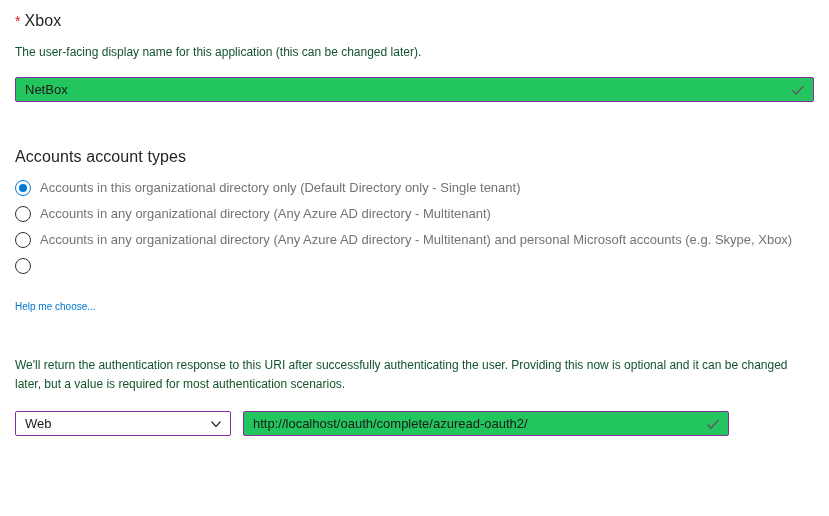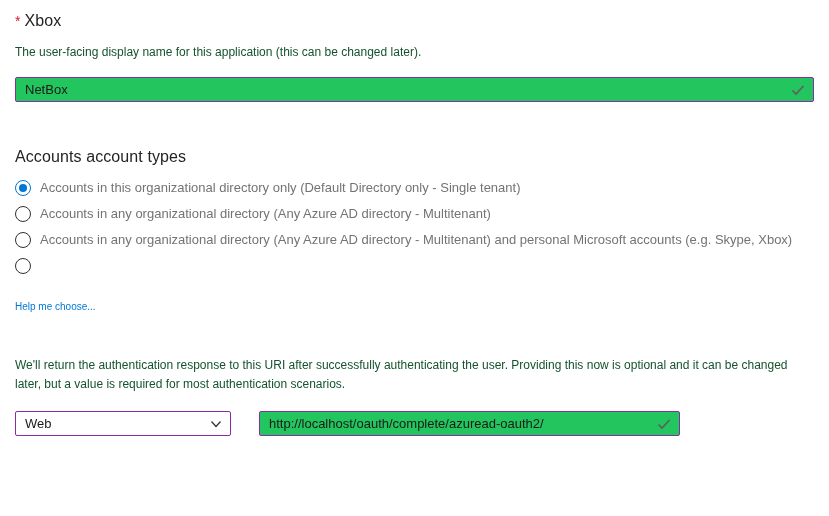--- a/index.html
+++ b/index.html
@@ -103,21 +103,21 @@
     text-decoration: none;
     cursor: pointer;
   }
 
   
   .redirect-section { margin-top: 42px; }
   .redirect-desc { margin-top: 20px; max-width: 800px; }
   .redirect-row {
     margin-top: 17px;
     display: flex;
-    gap: 28px;
+    gap: 12px;
     align-items: center;
   }
   .select-wrap {
     position: relative;
     width: 216px;
     height: 25px;
   }
   .fake-select {
     width: 100%; height: 25px;
     border: 1px solid #8a2da5;
@@ -132,21 +132,21 @@
   }
   .chevron-icon {
     position: absolute;
     right: 9px; top: 50%;
     transform: translateY(-50%);
     width: 12px; height: 12px;
     pointer-events: none;
   }
   .uri-wrap {
     position: relative;
-    width: 421px;
+    width: 486px;
     height: 25px;
     margin-top: 0;
   }
   .uri-wrap .text-input { height: 25px; }
 </style>
 </head>
 <body>
 
 <div class="page">
 

